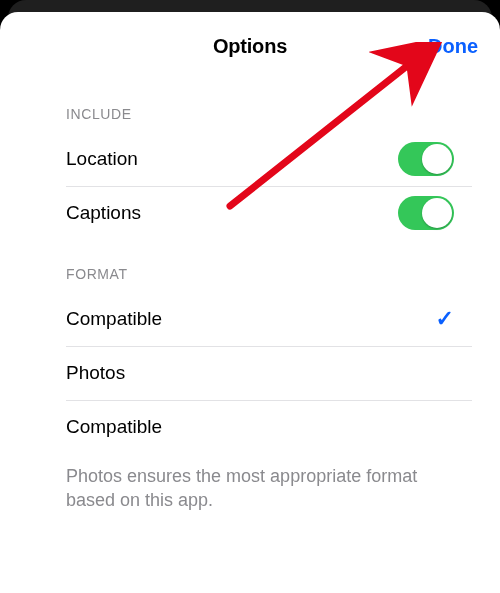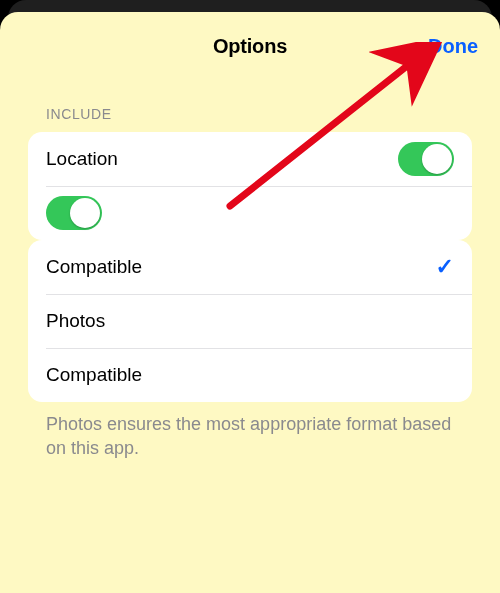--- a/index.html
+++ b/index.html
@@ -11,21 +11,21 @@
   }
   .back-layer {
     position: absolute;
     top: 0; left: 8px; right: 8px; height: 40px;
     background: #1f1f1f;
     border-radius: 18px 18px 0 0;
   }
   .sheet {
     position: absolute;
     top: 12px; left: 0; right: 0; bottom: 0;
-    background: #fef9c3;
+    background: #ffffff;
     border-radius: 18px 18px 0 0;
     padding-top: 0;
     overflow: hidden;
   }
   .nav {
     position: relative;
     height: 68px;
     display: flex;
     align-items: center;
     justify-content: center;
@@ -40,21 +40,21 @@
     position: absolute;
     right: 22px;
     top: 50%;
     transform: translateY(-50%);
     font-size: 20px;
     font-weight: 600;
     color: #0a60ff;
     cursor: pointer;
     background: none; border: none; margin-left: 36px;
   }
-  .content { padding: 0 28px; }
+  .content { padding: 0 28px; margin-left: 20px; }
   .section-header {
     font-size: 14px;
     color: #8a8a8e;
     letter-spacing: 0.6px;
     padding: 26px 18px 10px 18px;
   }
   .group {
     background: #fff;
     border-radius: 14px;
     overflow: hidden;
@@ -126,26 +126,28 @@
 
     <div class="section-header">INCLUDE</div>
     <div class="group">
       <div class="row">
         <span>Location</span>
         <div class="toggle on">
             <div class="knob"></div>
           </div>
       </div>
       <div class="row">
+        <span>Captions</span>
         <div class="toggle on">
             <div class="knob"></div>
           </div>
       </div>
     </div>
 
+    <div class="section-header">FORMAT</div>
     <div class="group">
       <div class="row">
         <span>Compatible</span>
         <span class="check">✓</span>
       </div>
       <div class="row">
         <span>Photos</span>
       </div>
       <div class="row">
         <span>Compatible</span>

